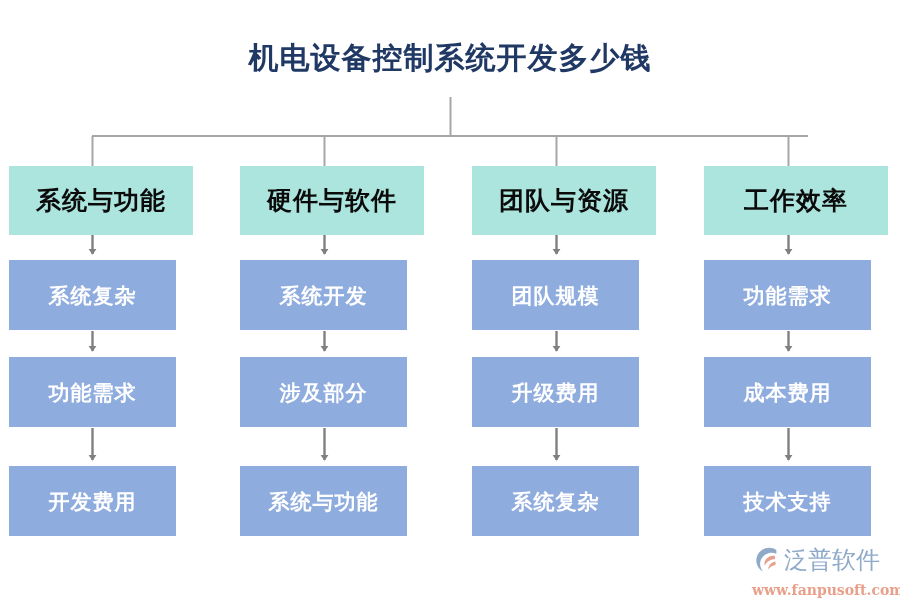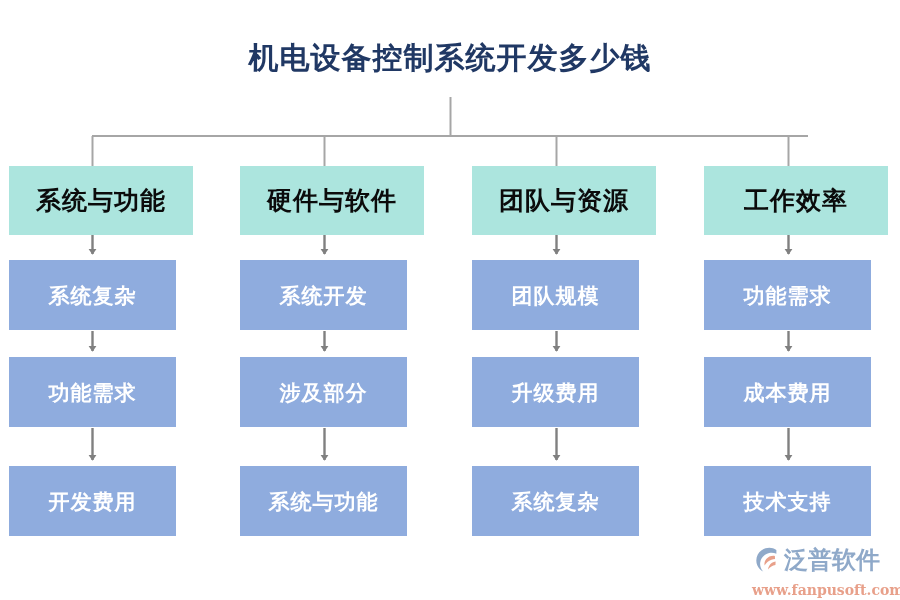--- a/index.html
+++ b/index.html
@@ -117,21 +117,21 @@
     align-items: center;
     height: 30px;
   }
   .logo-mark {
     width: 30px;
     height: 30px;
     flex: 0 0 30px;
   }
   .logo-name {
     font-size: 24px;
-    font-weight: 700;
+    font-weight: 400;
     color: #8FA9C9;
     letter-spacing: 0px;
     line-height: 1;
     margin-left: 2px;
     white-space: nowrap;
     font-family: "DejaVu Serif", "Liberation Serif", serif;
   }
   .logo-url {
     font-size: 14px;
     font-weight: 700;

